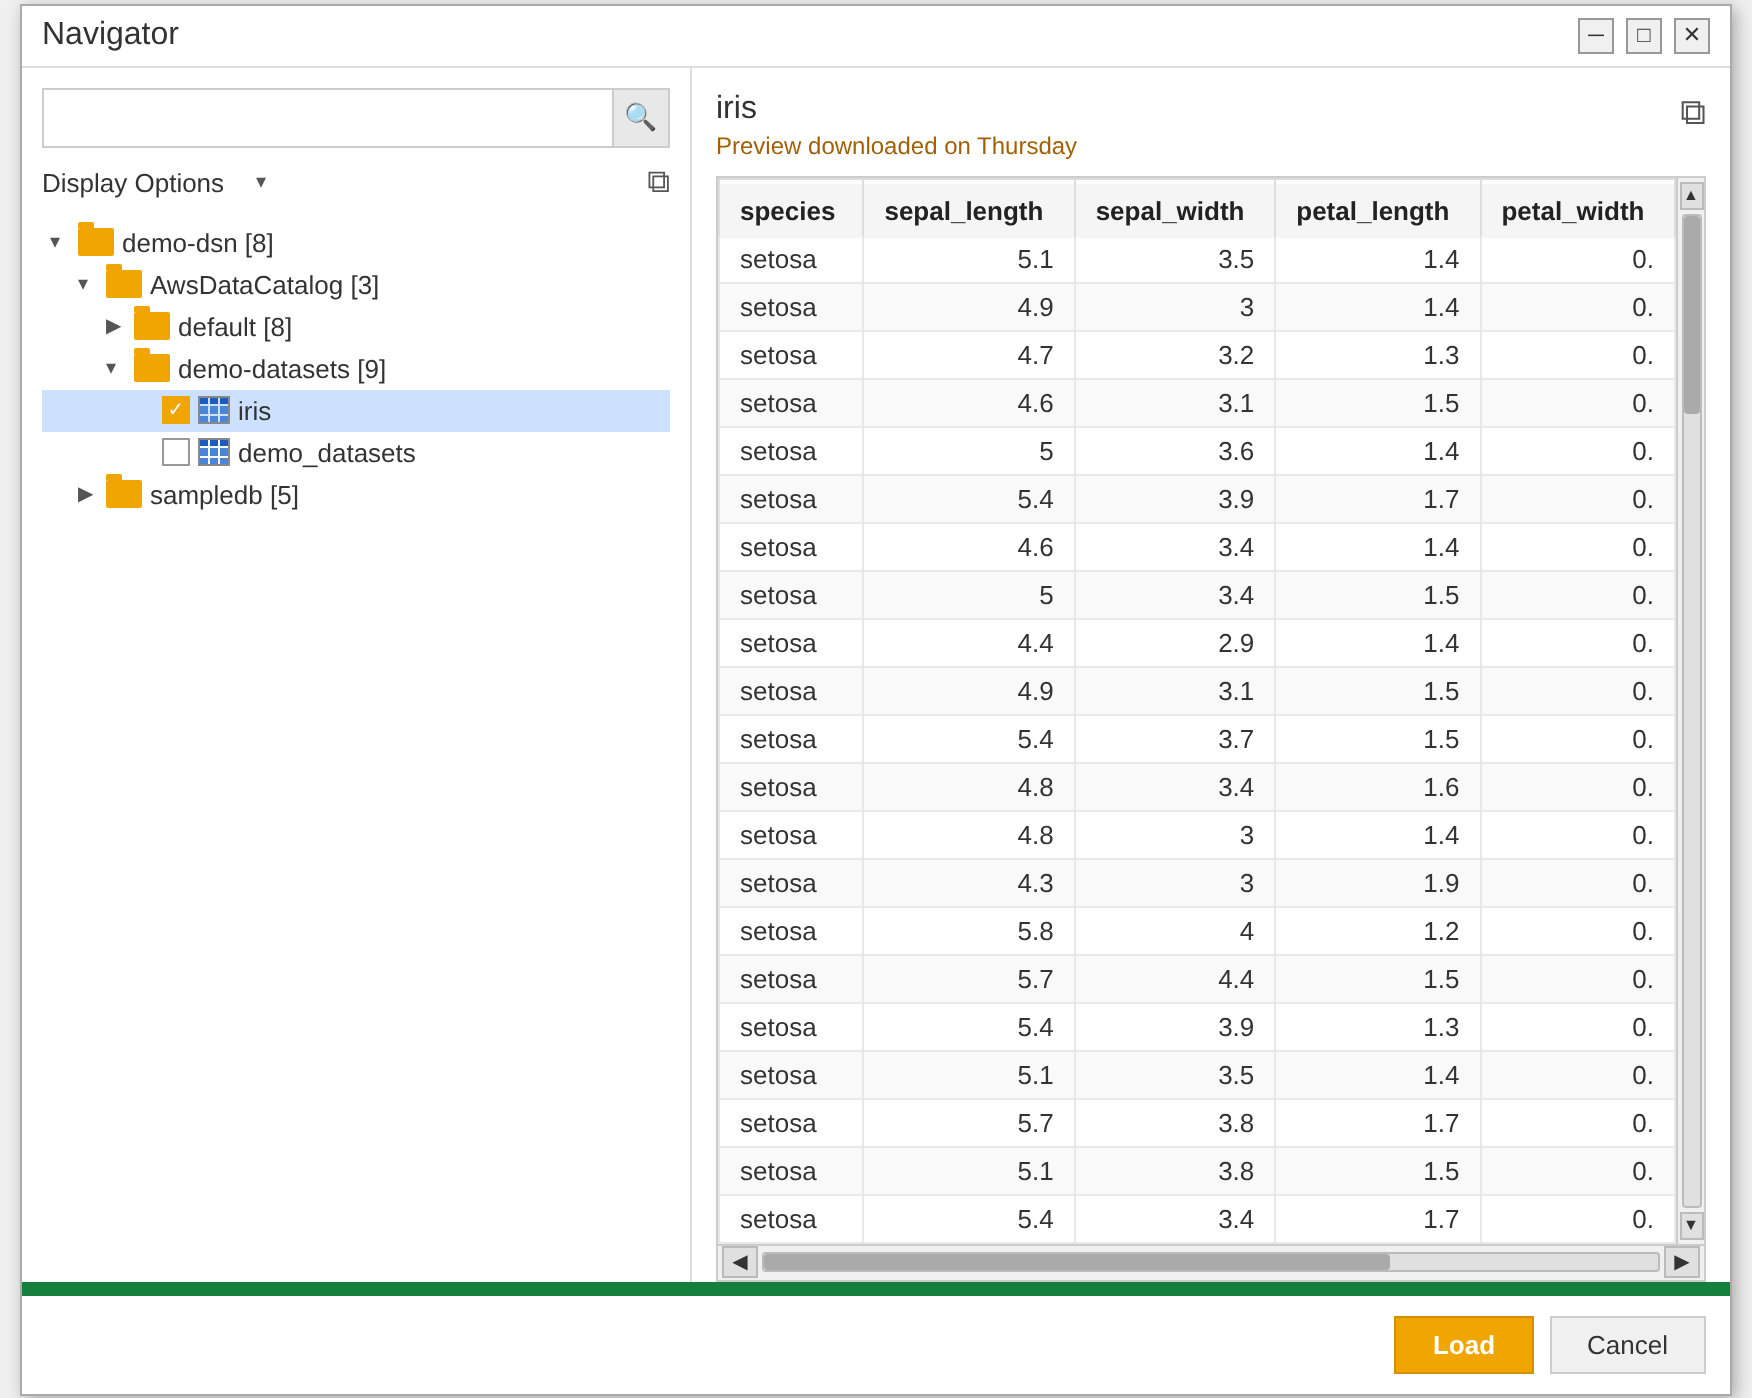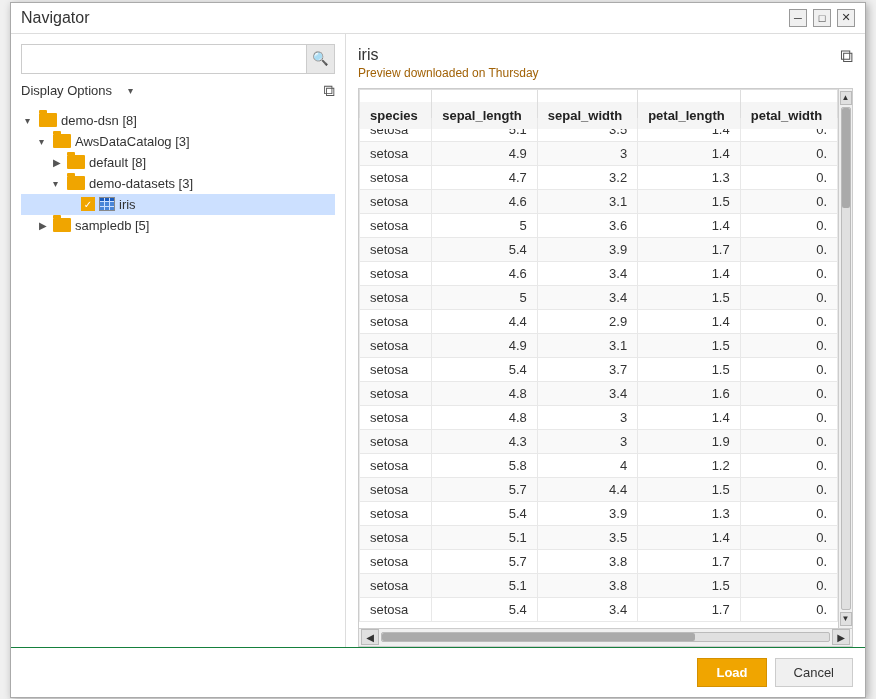--- a/index.html
+++ b/index.html
@@ -251,21 +251,21 @@
     }
     .data-table th {
       background: #f5f5f5;
       border: 1px solid #ddd;
       padding: 6px 10px;
       text-align: left;
       font-weight: 600;
       color: #222;
       white-space: nowrap;
       position: sticky;
-      top: 13px;
+      top: 3px;
     }
     .data-table td {
       border: 1px solid #e8e8e8;
       padding: 4px 10px;
       color: #333;
       text-align: right;
     }
     .data-table td:first-child {
       text-align: left;
     }
@@ -313,21 +313,21 @@
       border-radius: 2px;
     }
     
     .footer {
       display: flex;
       align-items: center;
       justify-content: flex-end;
       padding: 10px 12px;
       gap: 8px;
       flex-shrink: 0;
-      border-top: 1px solid #15803d;
+      border-top: 7px solid #15803d;
     }
     .btn {
       padding: 6px 18px;
       font-size: 13px;
       cursor: pointer;
       border: 1px solid #ccc;
       background: #f0f0f0;
       color: #333;
     }
     .btn-primary {
@@ -434,40 +434,56 @@
 
         <div class="tree-item" style="padding-left: 32px;">
           <span class="tree-chevron">▶</span>
           <div class="folder-icon"></div>
           <span class="tree-label">default [8]</span>
         </div>
 
         <div class="tree-item" style="padding-left: 32px;">
           <span class="tree-chevron">▾</span>
           <div class="folder-icon"></div>
-          <span class="tree-label">demo-datasets [3]</span>
+          <span class="tree-label">demo-datasets [9]</span>
         </div>
 
         <div class="tree-item selected" style="padding-left: 46px;">
           <span class="tree-chevron"></span>
           <div class="checkbox checked"></div>
           <div class="table-icon">
             <div class="table-icon-cell header"></div>
             <div class="table-icon-cell header"></div>
             <div class="table-icon-cell header"></div>
             <div class="table-icon-cell"></div>
             <div class="table-icon-cell"></div>
             <div class="table-icon-cell"></div>
             <div class="table-icon-cell"></div>
             <div class="table-icon-cell"></div>
             <div class="table-icon-cell"></div>
           </div>
           <span class="tree-label">iris</span>
         </div>
 
+        <div class="tree-item" style="padding-left: 46px;">
+          <span class="tree-chevron"></span>
+          <div class="checkbox"></div>
+          <div class="table-icon">
+            <div class="table-icon-cell header"></div>
+            <div class="table-icon-cell header"></div>
+            <div class="table-icon-cell header"></div>
+            <div class="table-icon-cell"></div>
+            <div class="table-icon-cell"></div>
+            <div class="table-icon-cell"></div>
+            <div class="table-icon-cell"></div>
+            <div class="table-icon-cell"></div>
+            <div class="table-icon-cell"></div>
+          </div>
+          <span class="tree-label">demo_datasets</span>
+        </div>
 
         <div class="tree-item" style="padding-left: 18px;">
           <span class="tree-chevron">▶</span>
           <div class="folder-icon"></div>
           <span class="tree-label">sampledb [5]</span>
         </div>
       </div>
     </div>
 
     <div class="right-panel">

